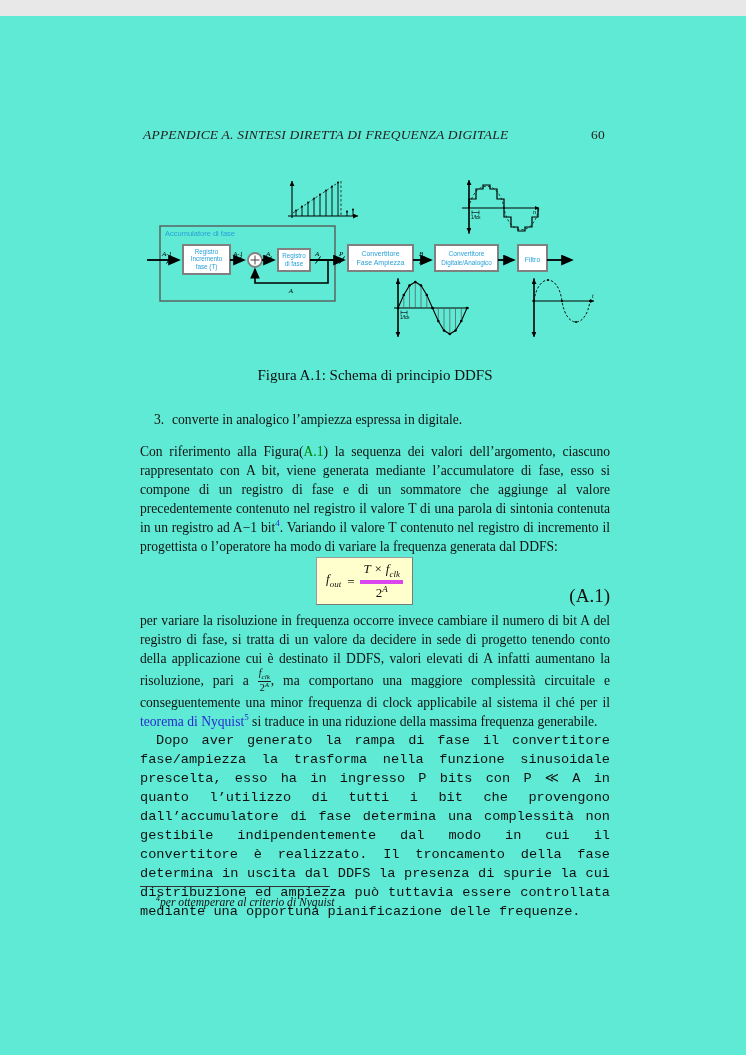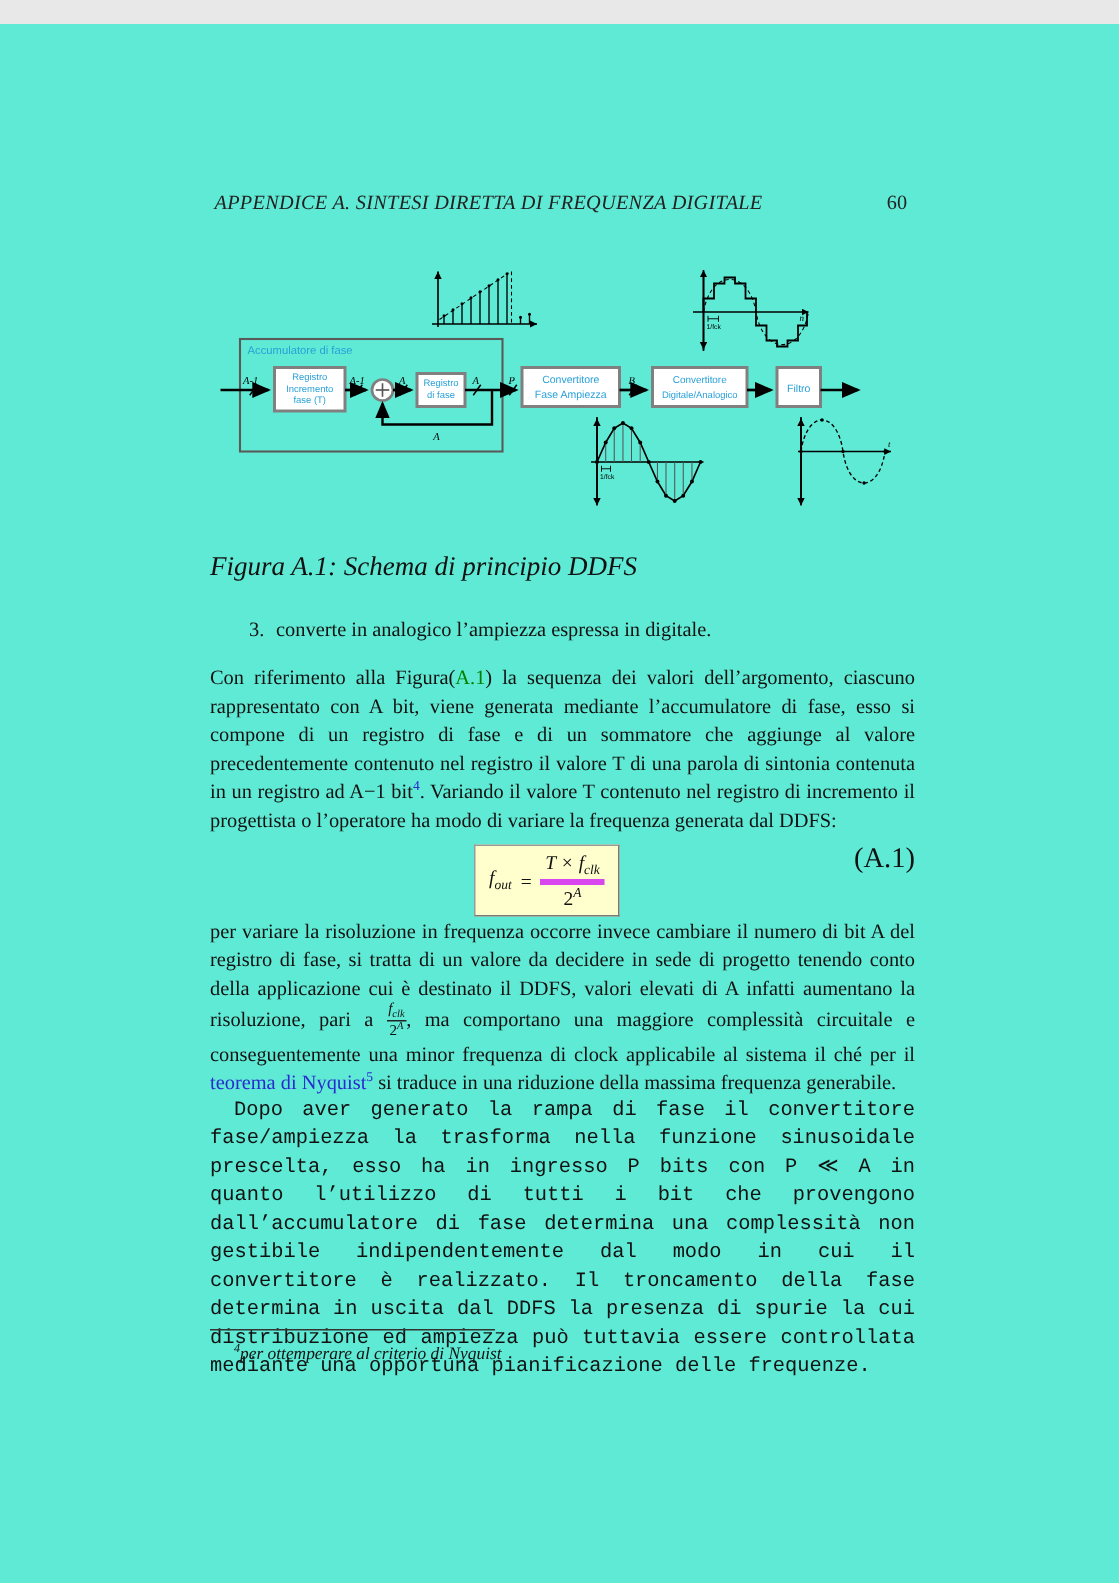--- a/index.html
+++ b/index.html
@@ -5,34 +5,34 @@
   html,body{margin:0;padding:0;background:#e8e8e8;}
   .page{position:relative;width:746px;height:1054px;background:#5eead4;margin:16px auto;
         font-family:"Liberation Serif","DejaVu Serif",serif;color:#111;overflow:hidden;}
   
   .header{position:absolute;left:143px;top:111px;width:462px;display:flex;
           justify-content:space-between;align-items:baseline;
           font-style:italic;font-size:13.5px;letter-spacing:.2px;color:#222;}
   .header .pageno{font-style:normal;text-align:right;}
   
   .figwrap{position:absolute;left:145px;top:150px;width:460px;height:185px;}
-  .caption{position:absolute;left:140px;top:351px;width:470px;font-size:18px;font-style:italic;}
-  
-  .list-item{position:absolute;left:166px;top:396px;width:456px;font-size:13.6px;}
+  .caption{position:absolute;left:140px;top:351px;width:470px;text-align:center;font-size:15px;}
+  
+  .list-item{position:absolute;left:154px;top:396px;width:456px;font-size:13.6px;}
   .list-item .marker{display:inline-block;width:18px;}
   
   .body{position:absolute;left:140px;top:426px;width:470px;font-size:13.6px;
         line-height:19px;text-align:justify;}
   .body p{margin:0;}
   .indent{text-indent:16px;font-family:Liberation Mono, monospace;}
   .link-green{color:#008000;}
   .link-blue{color:#2a2ad0;}
   sup.fnref{font-size:9px;line-height:0;}
   
-  .eq-row{display:flex;align-items:flex-start;margin:7px 0 6px 0;height:42px;}
+  .eq-row{display:flex;align-items:flex-end;margin:7px 0 6px 0;height:42px;}
   .eq-box{margin-left:176px;background:#ffffce;border:1px solid #9a9a9a;
           border-right-color:#7a7a7a;border-bottom-color:#7a7a7a;
           padding:4px 9px 4px 9px;display:inline-flex;align-items:center;
           font-style:italic;font-size:13px;}
   .eq-box sub{font-size:9px;font-style:italic;}
   .eq-sign{margin:0 6px;font-style:normal;}
   .frac{display:inline-block;text-align:center;vertical-align:middle;line-height:1.05;}
   .frac .num{display:block;border-bottom:4px solid #d946ef;padding:0 3px 1px 3px;}
   .frac .den{display:block;padding-top:1px;font-style:normal;}
   .frac .den sup{font-size:9px;font-style:italic;}

